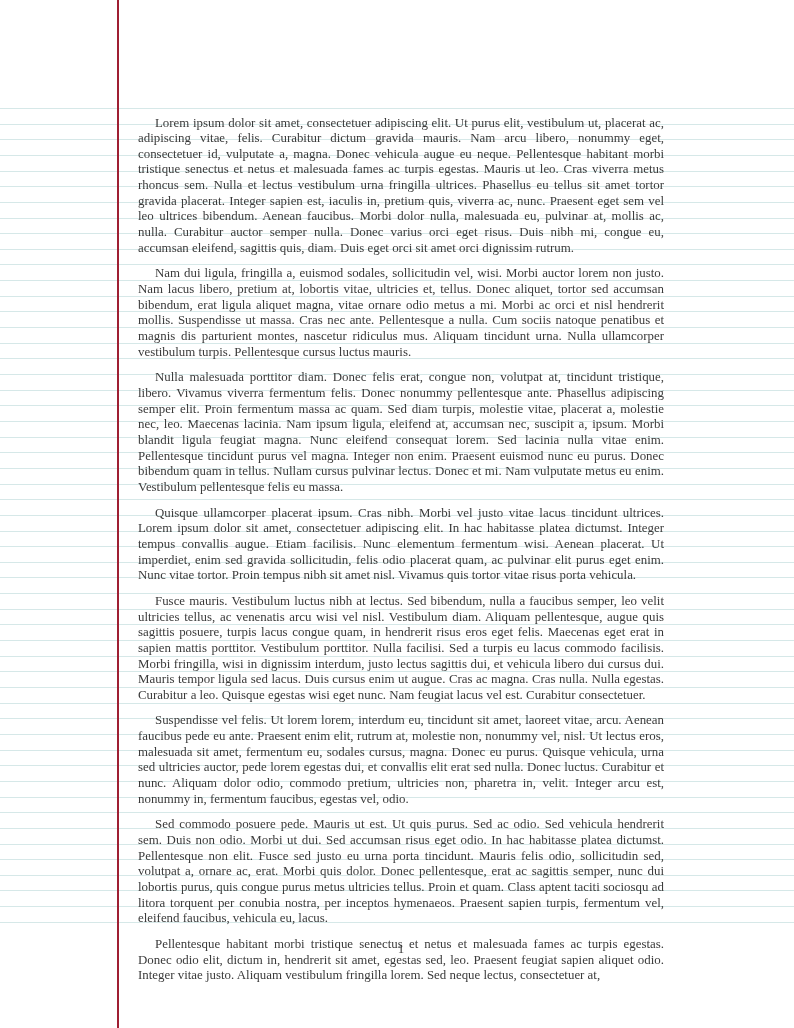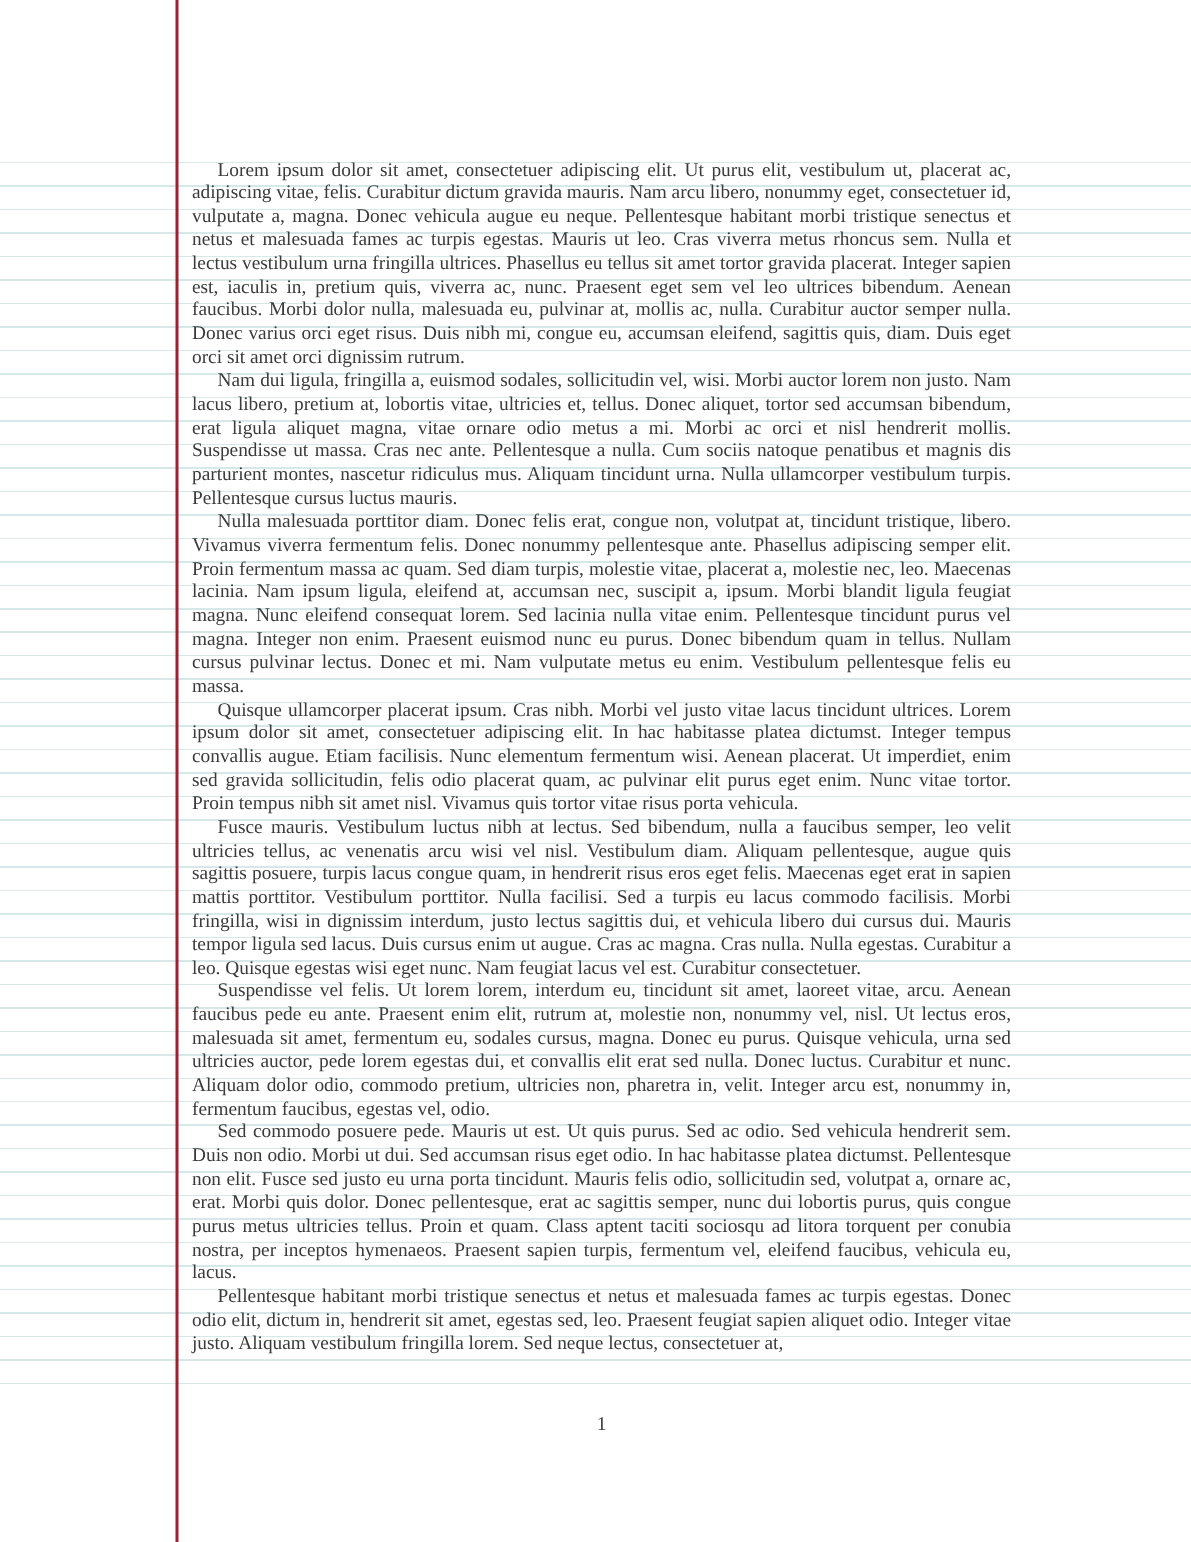--- a/index.html
+++ b/index.html
@@ -49,21 +49,21 @@
     position: absolute;
     left: 128px;
     top: 105.5px;
     width: 546px;
     font-size: 12.9px;
     line-height: 15.65px;
     text-align: justify;
     color: var(--text-color, #3a3a3a);
   }
   .document-body p {
-    margin: 0;
+    margin: 10px;
     padding: 0;
     text-indent: 17px;
   }
   .page-number {
     position: absolute;
     left: 128px;
     width: 546px;
     top: 941px;
     text-align: center;
     font-size: 13px;

